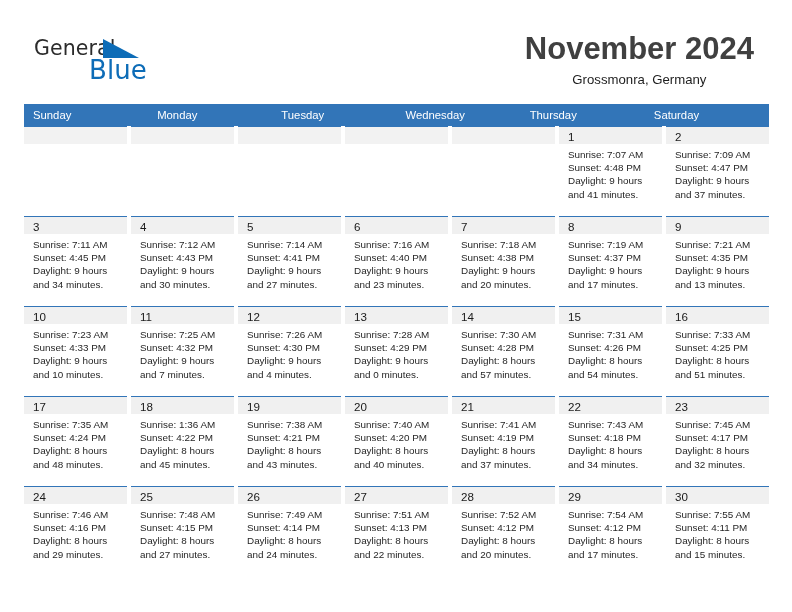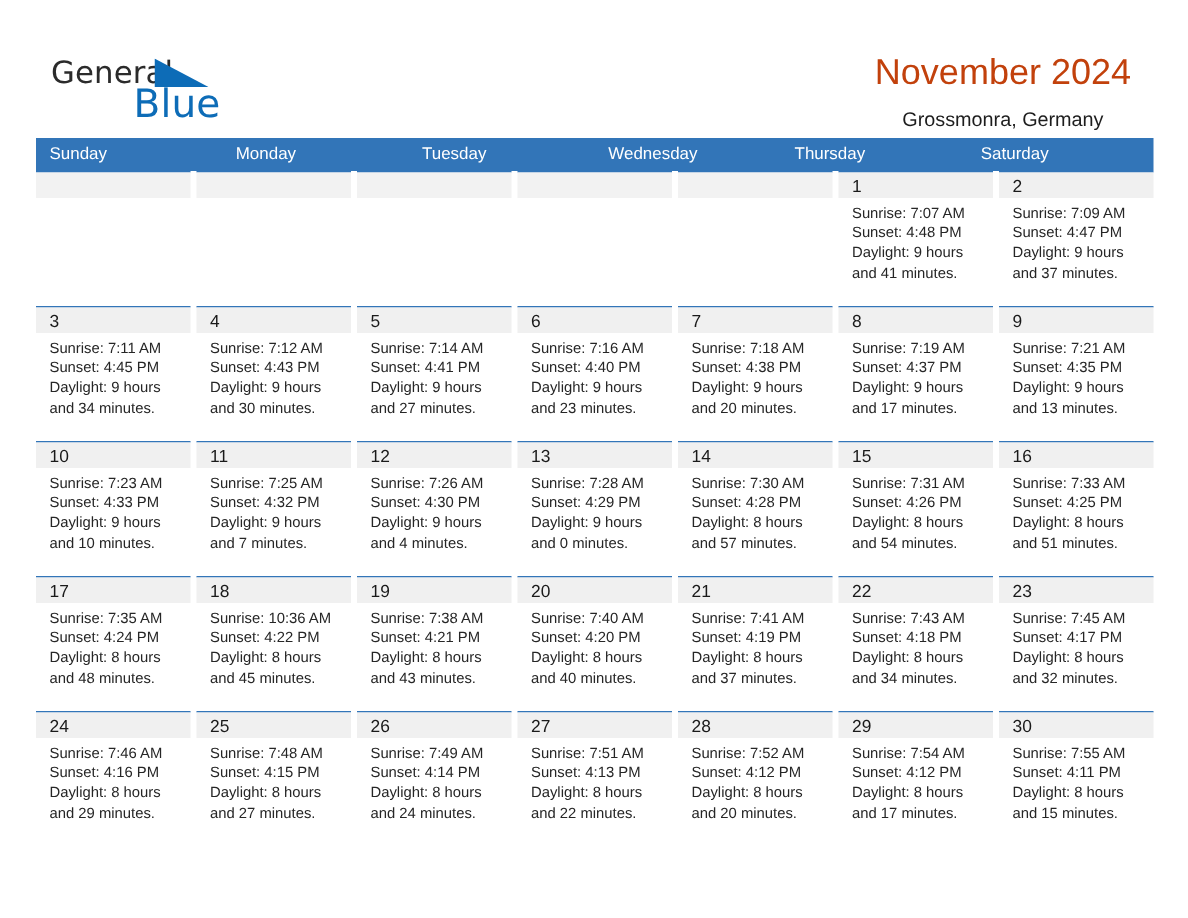--- a/index.html
+++ b/index.html
@@ -61,41 +61,41 @@
     font-family: "DejaVu Sans", sans-serif;
     font-weight: 400;
   }
   .title-wrap {
     position: absolute;
     right: 38px;
     top: 32px;
     text-align: right;
   }
   .cal-title {
-    font-size: 24px;
-    font-weight: 400;
-    color: #c2410c;
+    font-size: 31px;
+    font-weight: 700;
+    color: #404040;
     line-height: 34px;
     white-space: nowrap;
   }
   .cal-subtitle {
     font-size: 13.2px;
     font-weight: 400;
     color: #1d1d1d;
     line-height: 20px;
     margin-top: 4px;
     white-space: nowrap;
     text-align: center;
   }
 
   
   .calendar {
     position: absolute;
     left: 24px;
-    top: 92px;
+    top: 104px;
     width: 745px;
   }
   .dow-row {
     display: flex;
     background: #3275b8;
     height: 22px;
   }
   .dow-cell {
     flex: 1 1 0;
     color: #ffffff;
@@ -349,21 +349,21 @@
             <div class="cell-body">
               <div class="cell-line">Sunrise: 7:35 AM</div>
               <div class="cell-line">Sunset: 4:24 PM</div>
               <div class="cell-line">Daylight: 8 hours</div>
               <div class="cell-line">and 48 minutes.</div>
             </div>
           </div>
           <div class="day-cell">
             <div class="daynum-band"><span class="daynum">18</span></div>
             <div class="cell-body">
-              <div class="cell-line">Sunrise: 10:36 AM</div>
+              <div class="cell-line">Sunrise: 1:36 AM</div>
               <div class="cell-line">Sunset: 4:22 PM</div>
               <div class="cell-line">Daylight: 8 hours</div>
               <div class="cell-line">and 45 minutes.</div>
             </div>
           </div>
           <div class="day-cell">
             <div class="daynum-band"><span class="daynum">19</span></div>
             <div class="cell-body">
               <div class="cell-line">Sunrise: 7:38 AM</div>
               <div class="cell-line">Sunset: 4:21 PM</div>

